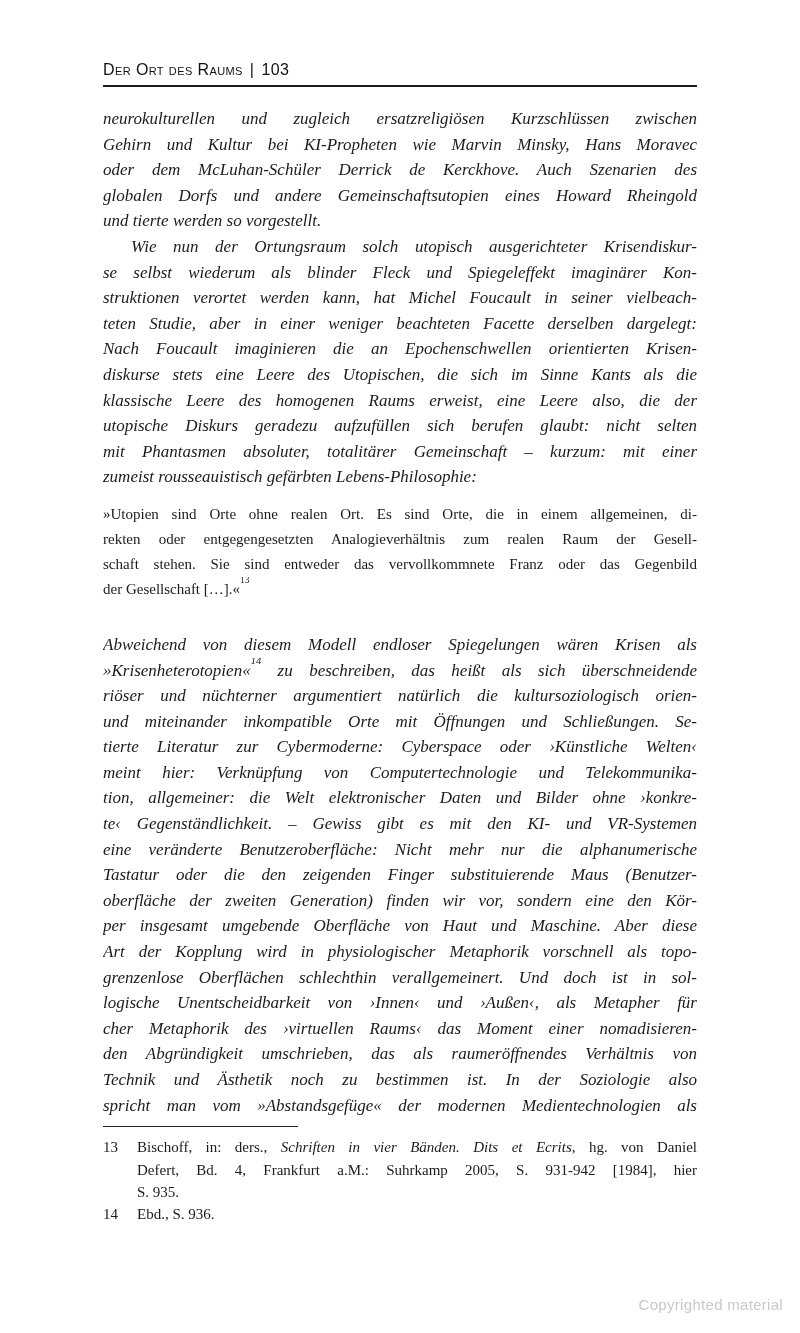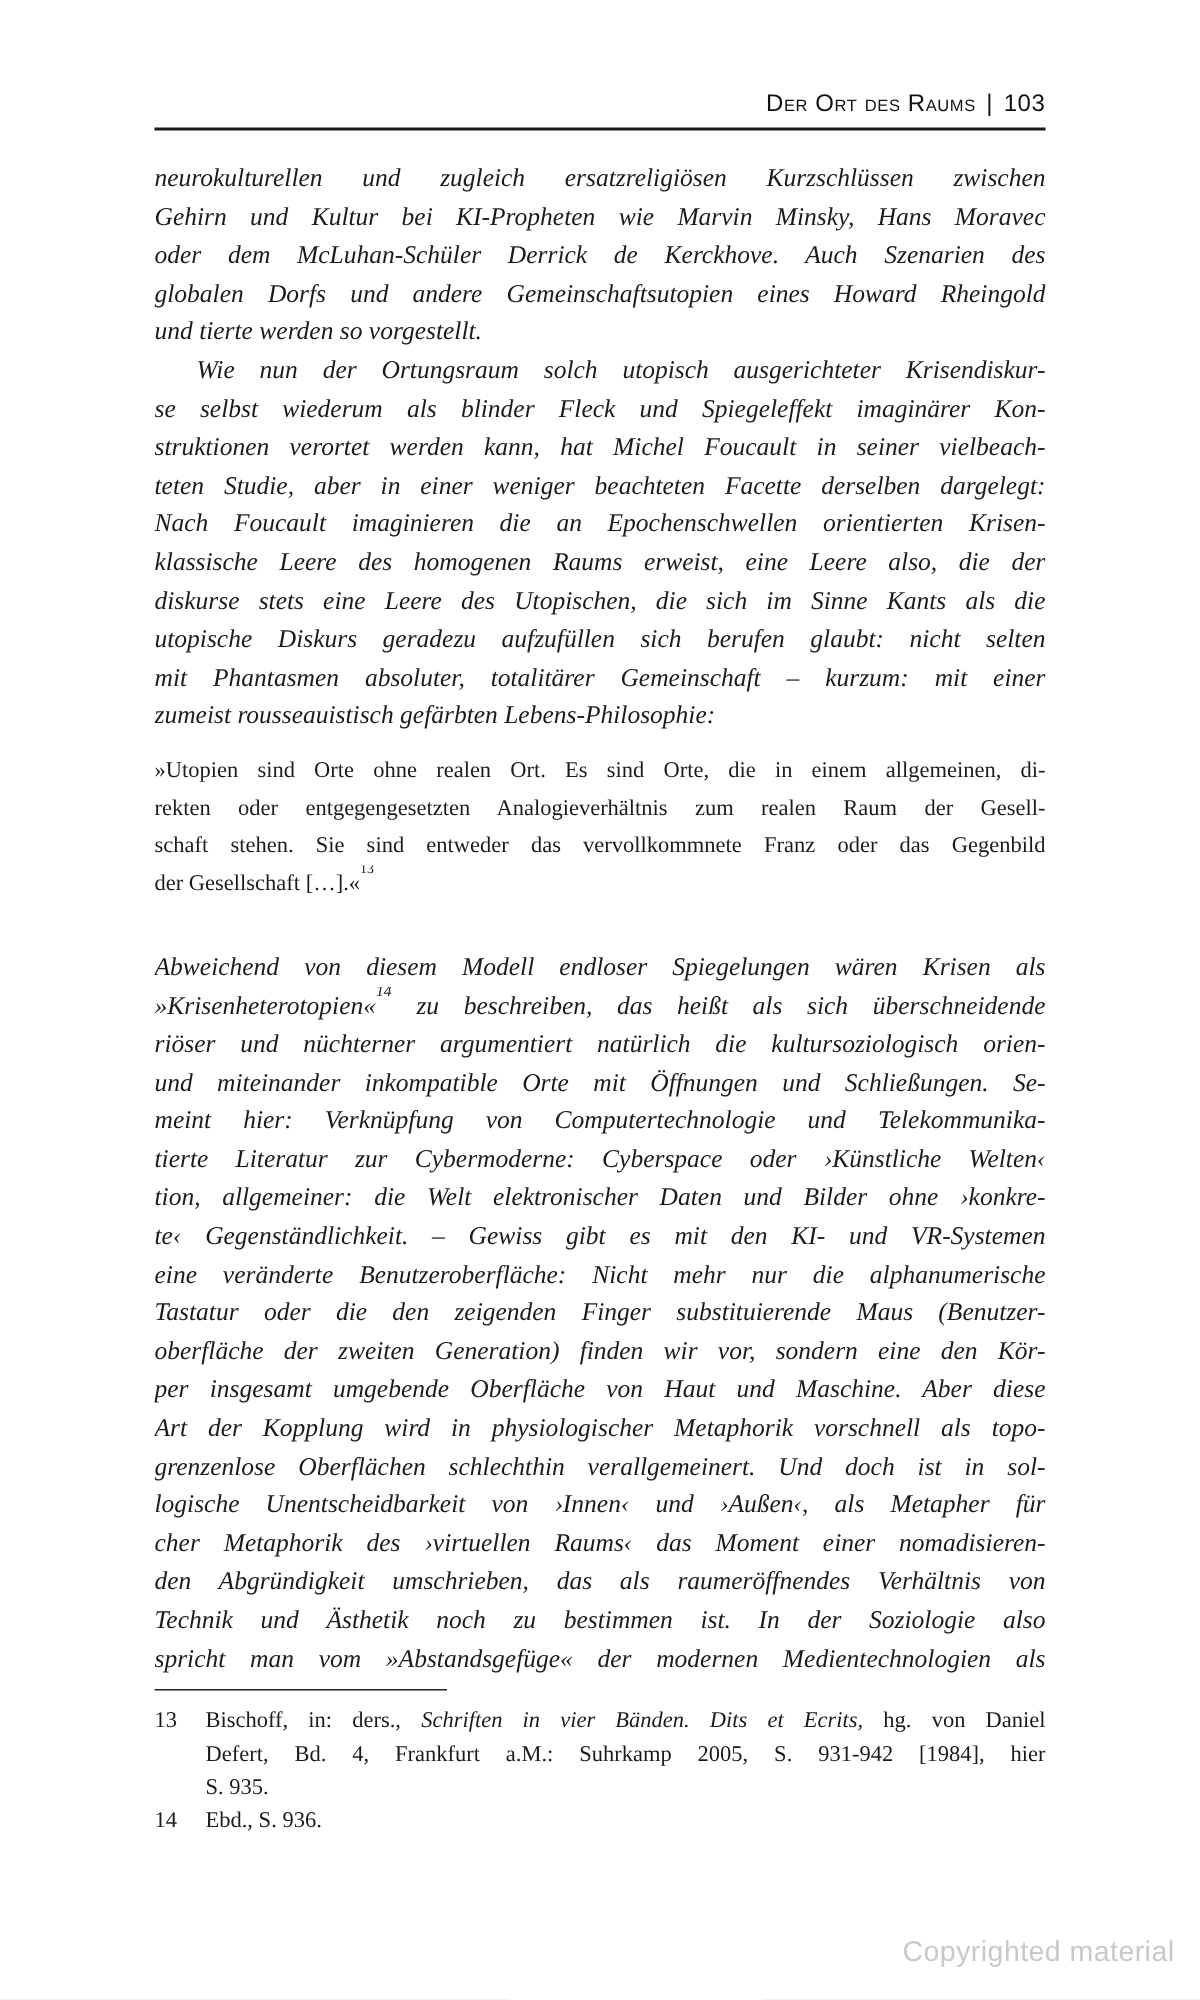--- a/index.html
+++ b/index.html
@@ -4,21 +4,21 @@
 <style>
   html,body { margin:0; padding:0; background:#e8e8e8; }
   .page {
     width:800px; height:1333px; position:relative; margin:0 auto;
     background:#ffffff; overflow:hidden;
     font-family:"Liberation Serif", serif; color:#1b1b1b;
   }
   .content { position:absolute; left:103px; top:61px; width:594px; }
 
   .running-header {
-    text-align:right; font-family:"Liberation Sans", sans-serif;
+    text-align:left; font-family:"Liberation Sans", sans-serif;
     font-size:16px; letter-spacing:0.4px; color:#111; height:21px;
   }
   .header-title { font-variant:small-caps; }
   .header-sep { margin:0 7px; font-weight:400; }
   .header-rule { border-top:2px solid #1a1a1a; margin-top:3px; }
 
   .body-text { margin-top:19px; font-size:17px; line-height:25.6px; }
   .line { overflow:hidden; text-align:justify; }
   .line.j::after { content:""; display:inline-block; width:100%; height:0; }
   .body-par .line { height:25.6px;font-style:italic; }
@@ -32,21 +32,21 @@
 
   .footnotes { margin-top:8px; font-size:15px; line-height:22.4px; }
   .fn-rule { width:195px; border-top:1.5px solid #222; margin-bottom:9px; }
   .footnote { display:flex; }
   .fn-num { width:34px; flex:none; }
   .fn-text { flex:1; }
   .fn-text .line { height:22.4px; }
 
   .watermark {
     position:absolute; right:17px; bottom:20px;
-    font-family:"Liberation Sans", sans-serif; font-size:19px;
+    font-family:"Liberation Sans", sans-serif; font-size:15px;
     color:#c9c9c9; letter-spacing:0.3px;
   }
 </style>
 </head>
 <body>
 
 <div class="page">
   <div class="content">
 
     <div class="running-header">
@@ -61,39 +61,39 @@
           <div class="line j">oder dem McLuhan-Schüler Derrick de Kerckhove. Auch Szenarien des</div>
           <div class="line j">globalen Dorfs und andere Gemeinschaftsutopien eines Howard Rheingold</div>
           <div class="line">und tierte werden so vorgestellt.</div>
         </div>
       <div class="body-par">
           <div class="line j indent">Wie nun der Ortungsraum solch utopisch ausgerichteter Krisendiskur-</div>
           <div class="line j">se selbst wiederum als blinder Fleck und Spiegeleffekt imaginärer Kon-</div>
           <div class="line j">struktionen verortet werden kann, hat Michel Foucault in seiner vielbeach-</div>
           <div class="line j">teten Studie, aber in einer weniger beachteten Facette derselben dargelegt:</div>
           <div class="line j">Nach Foucault imaginieren die an Epochenschwellen orientierten Krisen-</div>
+          <div class="line j">diskurse stets eine Leere des Utopischen, die sich im Sinne Kants als die</div>
           <div class="line j">klassische Leere des homogenen Raums erweist, eine Leere also, die der</div>
-          <div class="line j">diskurse stets eine Leere des Utopischen, die sich im Sinne Kants als die</div>
           <div class="line j">utopische Diskurs geradezu aufzufüllen sich berufen glaubt: nicht selten</div>
           <div class="line j">mit Phantasmen absoluter, totalitärer Gemeinschaft – kurzum: mit einer</div>
           <div class="line">zumeist rousseauistisch gefärbten Lebens-Philosophie:</div>
         </div>
       <div class="quote">
           <div class="line j">»Utopien sind Orte ohne realen Ort. Es sind Orte, die in einem allgemeinen, di-</div>
           <div class="line j">rekten oder entgegengesetzten Analogieverhältnis zum realen Raum der Gesell-</div>
           <div class="line j">schaft stehen. Sie sind entweder das vervollkommnete Franz oder das Gegenbild</div>
           <div class="line">der Gesellschaft […].«<sup>13</sup></div>
         </div>
       <div class="body-par">
           <div class="line j">Abweichend von diesem Modell endloser Spiegelungen wären Krisen als</div>
           <div class="line j">»Krisenheterotopien«<sup>14</sup> zu beschreiben, das heißt als sich überschneidende</div>
           <div class="line j">riöser und nüchterner argumentiert natürlich die kultursoziologisch orien-</div>
           <div class="line j">und miteinander inkompatible Orte mit Öffnungen und Schließungen. Se-</div>
+          <div class="line j">tierte Literatur zur Cybermoderne: Cyberspace oder ›Künstliche Welten‹</div>
           <div class="line j">meint hier: Verknüpfung von Computertechnologie und Telekommunika-</div>
-          <div class="line j">tierte Literatur zur Cybermoderne: Cyberspace oder ›Künstliche Welten‹</div>
           <div class="line j">tion, allgemeiner: die Welt elektronischer Daten und Bilder ohne ›konkre-</div>
           <div class="line j">te‹ Gegenständlichkeit. – Gewiss gibt es mit den KI- und VR-Systemen</div>
           <div class="line j">eine veränderte Benutzeroberfläche: Nicht mehr nur die alphanumerische</div>
           <div class="line j">Tastatur oder die den zeigenden Finger substituierende Maus (Benutzer-</div>
           <div class="line j">oberfläche der zweiten Generation) finden wir vor, sondern eine den Kör-</div>
           <div class="line j">per insgesamt umgebende Oberfläche von Haut und Maschine. Aber diese</div>
           <div class="line j">Art der Kopplung wird in physiologischer Metaphorik vorschnell als topo-</div>
           <div class="line j">grenzenlose Oberflächen schlechthin verallgemeinert. Und doch ist in sol-</div>
           <div class="line j">logische Unentscheidbarkeit von ›Innen‹ und ›Außen‹, als Metapher für</div>
           <div class="line j">cher Metaphorik des ›virtuellen Raums‹ das Moment einer nomadisieren-</div>

